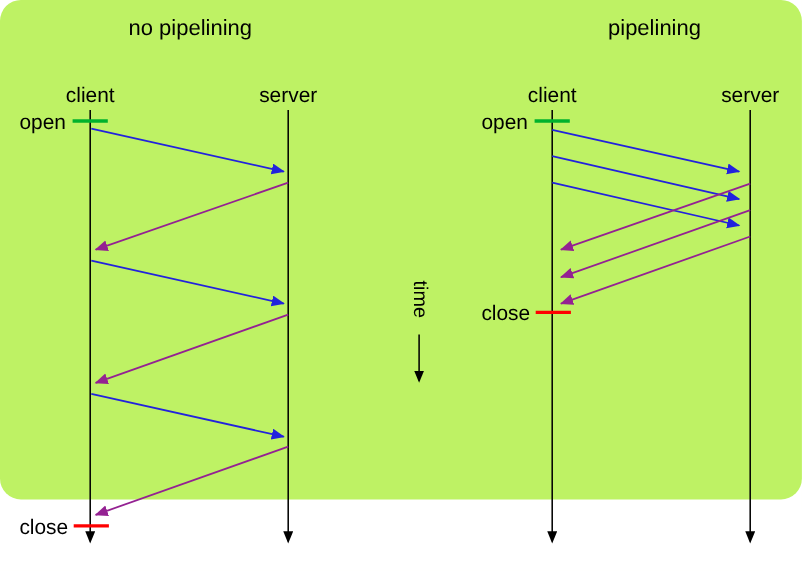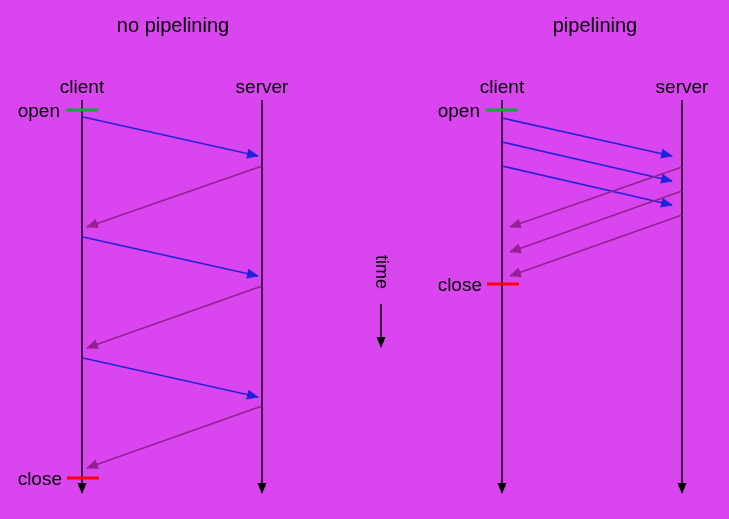--- a/index.html
+++ b/index.html
@@ -7,22 +7,23 @@
     padding: 0;
     background: #ffffff;
     width: 729px;
     height: 519px;
     overflow: hidden;
     font-family: "Liberation Sans", sans-serif;
   }
   .canvas-wrap {
     position: relative;
     width: 729px;
-    height: 519px;
-    background: #d946ef;
+    height: 454px;
+    background: #bef264;
+    border-radius: 19px;
   }
   svg { display: block; }
   text {
     font-family: "Liberation Sans", sans-serif;
     fill: #000000;
   }
   .title-text   { font-size: 20px; }
   .actor-text   { font-size: 19px; }
   .marker-text  { font-size: 19px; }
   .time-text    { font-size: 18px; }

